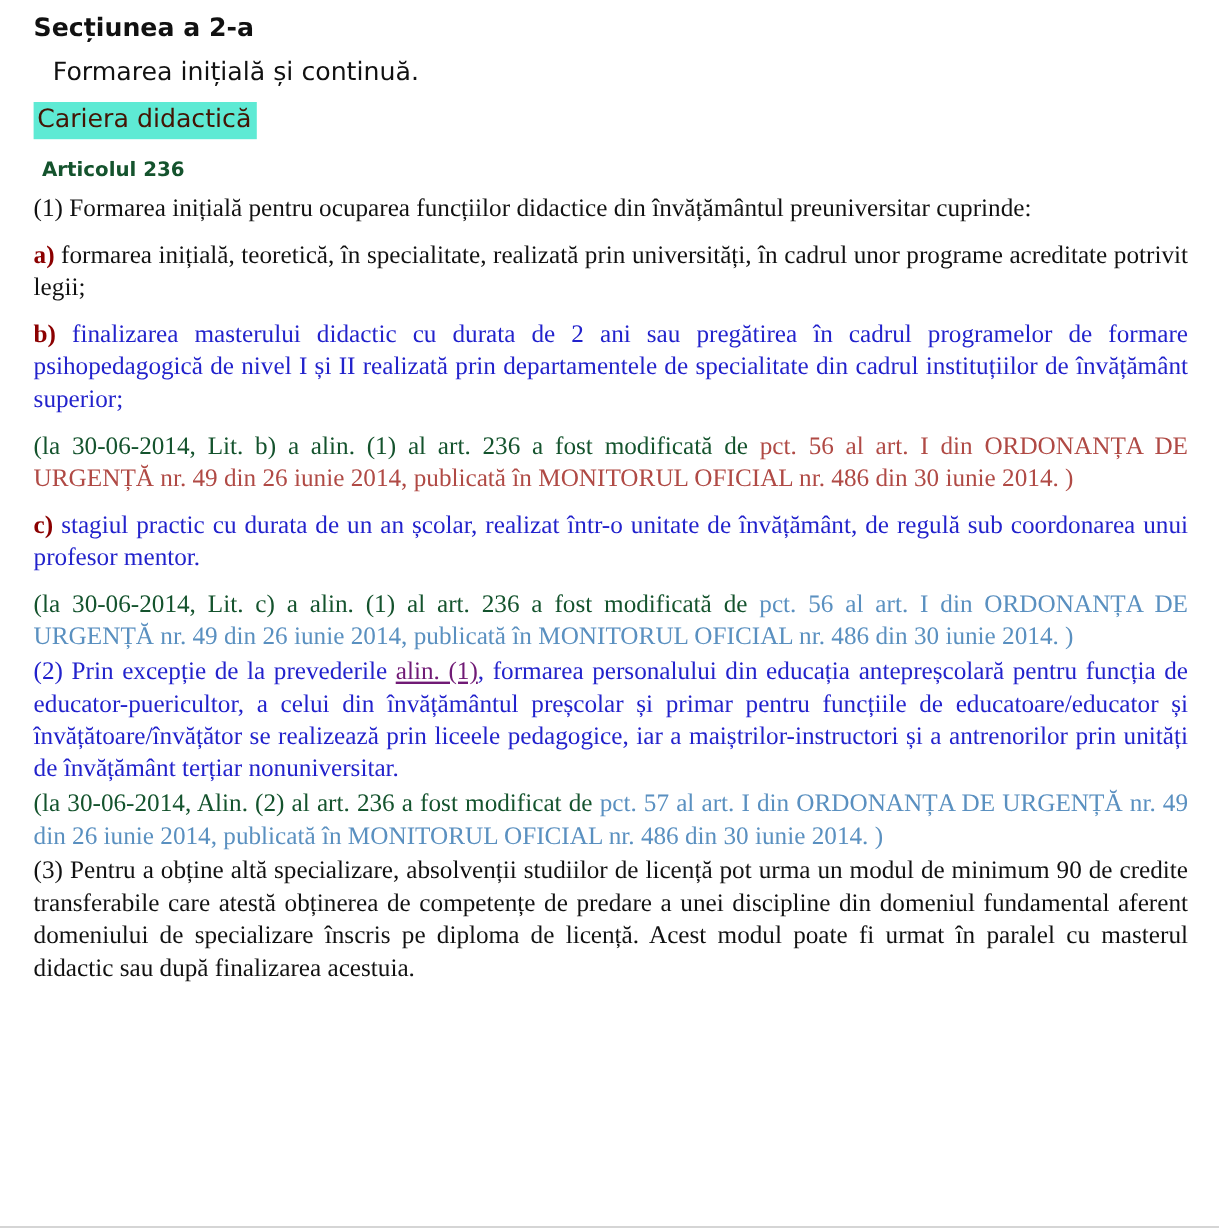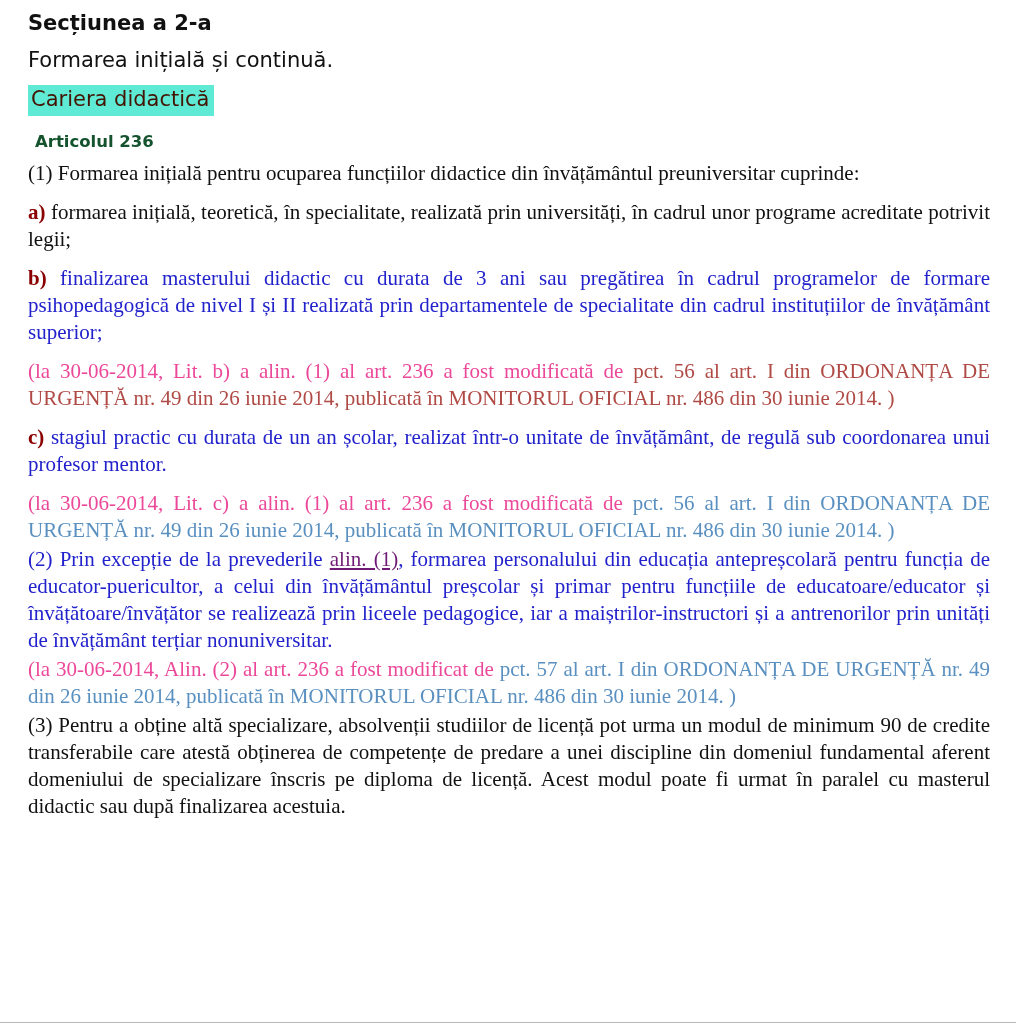--- a/index.html
+++ b/index.html
@@ -22,21 +22,21 @@
   }
   .sec-heading {
     font-weight: bold;
     font-size: 21px;
     color: #111111;
     margin: 2px 0 10px 0;
   }
   .sec-subtitle {
     font-size: 21px;
     color: #111111;
-    margin: 0 0 11px 0;
+    margin: 0 0 11px 16px;
   }
   .highlight-line {
     margin: 0 0 12px 0;
   }
   .highlight {
     display: inline-block;
     background: #5eead4;
     color: #431404;
     padding: 1px 4px 3px 3px;
     font-size: 21px;
@@ -53,21 +53,21 @@
     font-family: Liberation Serif, serif;
   }
   p.tight-top { margin-top: 0; }
   p.tight-bottom { margin-bottom: 2px; }
   .t-black { color: #111111; }
   .t-blue  { color: #2222cc; }
   .marker {
     font-weight: bold;
     color: #8b0000;
   }
-  .note-intro { color: #ec4899; }
+  .note-intro { color: #14532d; }
   .note-ref-red { color: #b04a45; }
   .note-ref-steel { color: #5a90c0; }
   .green-link {
     color: #701a75;
     text-decoration: underline;
     cursor: pointer;
   }
   .bottom-divider {
     position: absolute;
     left: 0;
@@ -88,21 +88,21 @@
   <div class="highlight-line">
     <span class="highlight">Cariera didactică</span>
   </div>
 
   <div class="article-heading">Articolul 236</div>
 
   <p class="para t-black">(1) Formarea inițială pentru ocuparea funcțiilor didactice din învățământul preuniversitar cuprinde:</p>
 
   <p class="para"><span class="marker">a)</span><span> </span><span class="t-black">formarea inițială, teoretică, în specialitate, realizată prin universități, în cadrul unor programe acreditate potrivit legii;</span></p>
 
-  <p class="para"><span class="marker">b)</span><span> </span><span class="t-blue">finalizarea masterului didactic cu durata de 3 ani sau pregătirea în cadrul programelor de formare psihopedagogică de nivel I și II realizată prin departamentele de specialitate din cadrul instituțiilor de învățământ superior;</span></p>
+  <p class="para"><span class="marker">b)</span><span> </span><span class="t-blue">finalizarea masterului didactic cu durata de 2 ani sau pregătirea în cadrul programelor de formare psihopedagogică de nivel I și II realizată prin departamentele de specialitate din cadrul instituțiilor de învățământ superior;</span></p>
 
   <p class="note"><span class="note-intro">(la 30-06-2014, Lit. b) a alin. (1) al art. 236 a fost modificată de </span><span class="note-ref-red">pct. 56 al art. I din ORDONANȚA DE URGENȚĂ nr. 49 din 26 iunie 2014, publicată în MONITORUL OFICIAL nr. 486 din 30 iunie 2014. )</span></p>
 
   <p class="para"><span class="marker">c)</span><span> </span><span class="t-blue">stagiul practic cu durata de un an școlar, realizat într-o unitate de învățământ, de regulă sub coordonarea unui profesor mentor.</span></p>
 
   <p class="note tight-bottom"><span class="note-intro">(la 30-06-2014, Lit. c) a alin. (1) al art. 236 a fost modificată de </span><span class="note-ref-steel">pct. 56 al art. I din ORDONANȚA DE URGENȚĂ nr. 49 din 26 iunie 2014, publicată în MONITORUL OFICIAL nr. 486 din 30 iunie 2014. )</span></p>
 
   <p class="para tight-top tight-bottom t-blue"><span>(2) Prin excepție de la prevederile </span><a class="green-link">alin. (1)</a><span>, formarea personalului din educația antepreșcolară pentru funcția de educator-puericultor, a celui din învățământul preșcolar și primar pentru funcțiile de educatoare/educator și învățătoare/învățător se realizează prin liceele pedagogice, iar a maiștrilor-instructori și a antrenorilor prin unități de învățământ terțiar nonuniversitar.</span></p>
 
   <p class="note tight-bottom"><span class="note-intro">(la 30-06-2014, Alin. (2) al art. 236 a fost modificat de </span><span class="note-ref-steel">pct. 57 al art. I din ORDONANȚA DE URGENȚĂ nr. 49 din 26 iunie 2014, publicată în MONITORUL OFICIAL nr. 486 din 30 iunie 2014. )</span></p>

